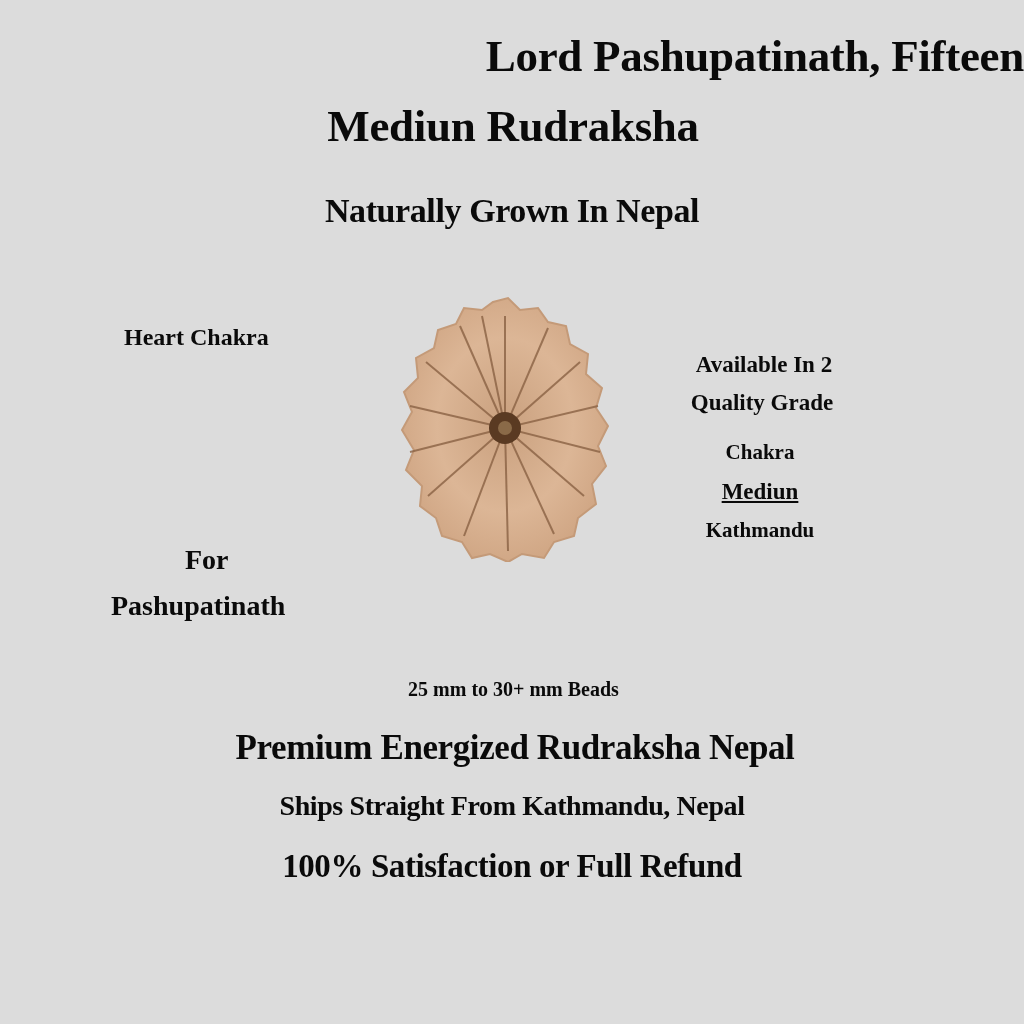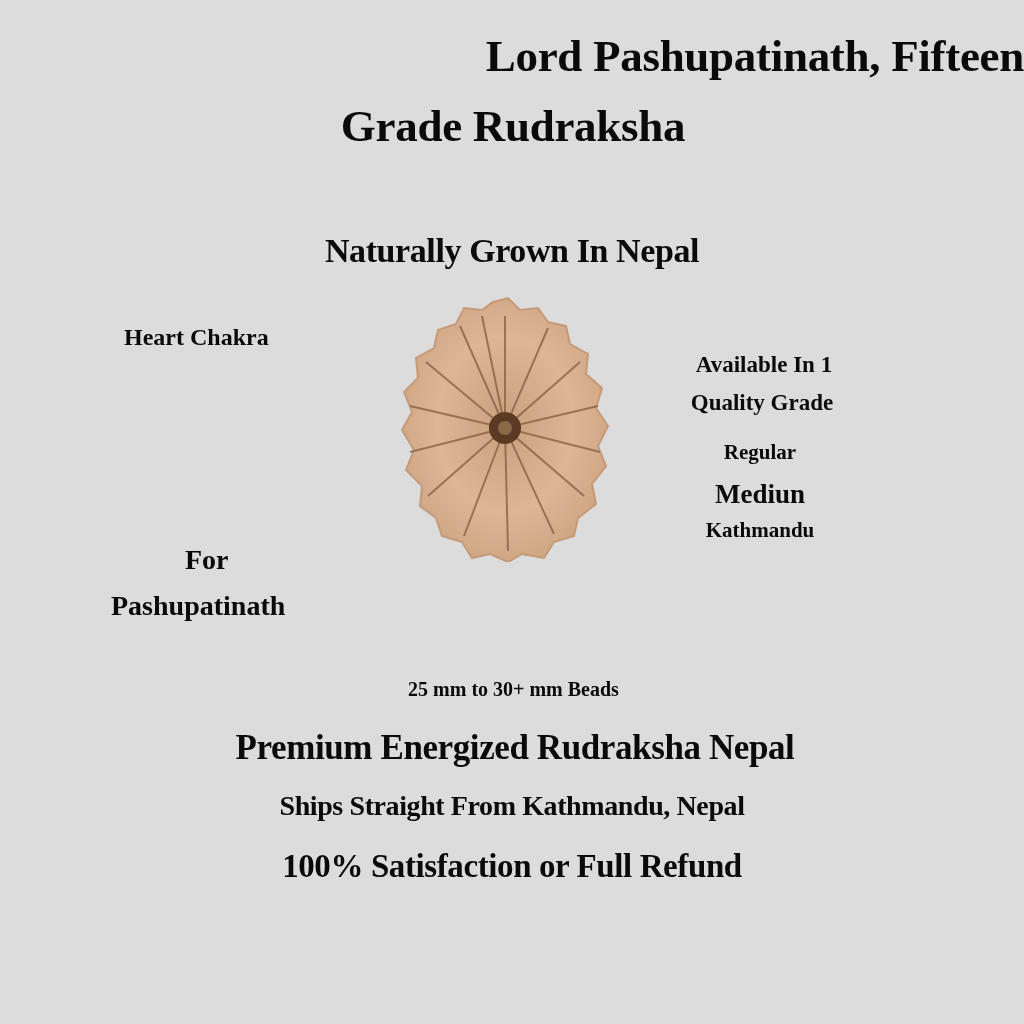--- a/index.html
+++ b/index.html
@@ -9,51 +9,51 @@
       position: relative;
       overflow: hidden;
       font-family: "Liberation Serif", "DejaVu Serif", serif;
       color: #0a0a0a;
       font-weight: bold;
     }
     .abs { position: absolute; white-space: nowrap; }
     .center { left: 0; right: 0; text-align: center; }
     #title1 { top: 30px; font-size: 45px; letter-spacing: -0.3px; left: 2px; text-align: right; }
     #title2 { top: 100px; font-size: 45px; letter-spacing: -0.3px; left: 2px; }
-    #subtitle { top: 192px; font-size: 34px; letter-spacing: -0.4px; left: 0; margin-top: 40px; }
+    #subtitle { top: 192px; font-size: 34px; letter-spacing: -0.4px; left: 0; }
     #heart { left: 124px; top: 324px; font-size: 24px; }
     #for1 { left: 185px; top: 544px; font-size: 28px; }
     #for2 { left: 111px; top: 590px; font-size: 28px; }
     #avail1 { left: 684px; top: 352px; font-size: 23px; width: 160px; text-align: center; }
     #avail2 { left: 680px; top: 390px; font-size: 23px; width: 164px; text-align: center; }
     #g1 { left: 680px; top: 440px; font-size: 21px; width: 160px; text-align: center; }
-    #g2 { left: 680px; top: 479px; font-size: 27px; width: 160px; text-align: center; }
+    #g2 { left: 680px; top: 479px; font-size: 23px; width: 160px; text-align: center; text-decoration: underline; }
     #g3 { left: 680px; top: 518px; font-size: 21px; width: 160px; text-align: center; }
     #size { top: 678px; font-size: 20px; left: 3px; }
     #premium { top: 728px; font-size: 35px; letter-spacing: -0.4px; left: 6px; }
     #ships { top: 790px; font-size: 28px; letter-spacing: -0.4px; left: 0; }
     #refund { top: 848px; font-size: 33px; letter-spacing: -0.4px; left: 0; }
     #bead {
       position: absolute; left: 398px; top: 296px; width: 214px; height: 266px;
     }
   </style>
 </head>
 <body>
 
 <div id="title1" class="abs center">Lord Pashupatinath, Fifteen</div>
-<div id="title2" class="abs center">Grade Rudraksha</div>
+<div id="title2" class="abs center">Mediun Rudraksha</div>
 <div id="subtitle" class="abs center">Naturally Grown In Nepal</div>
 
 <div id="heart" class="abs">Heart Chakra</div>
 <div id="for1" class="abs">For</div>
 <div id="for2" class="abs">Pashupatinath</div>
 
-<div id="avail1" class="abs">Available In 1</div>
+<div id="avail1" class="abs">Available In 2</div>
 <div id="avail2" class="abs">Quality Grade</div>
-<div id="g1" class="abs">Regular</div>
+<div id="g1" class="abs">Chakra</div>
 <div id="g2" class="abs">Mediun</div>
 <div id="g3" class="abs">Kathmandu</div>
 
 <div id="bead">
   <svg width="214" height="266" viewBox="0 0 214 266">
     <defs>
       <radialGradient id="bg" cx="50%" cy="48%" r="55%">
         <stop offset="0%" stop-color="#c9a07e"></stop>
         <stop offset="60%" stop-color="#dcb696"></stop>
         <stop offset="100%" stop-color="#cfa583"></stop>

